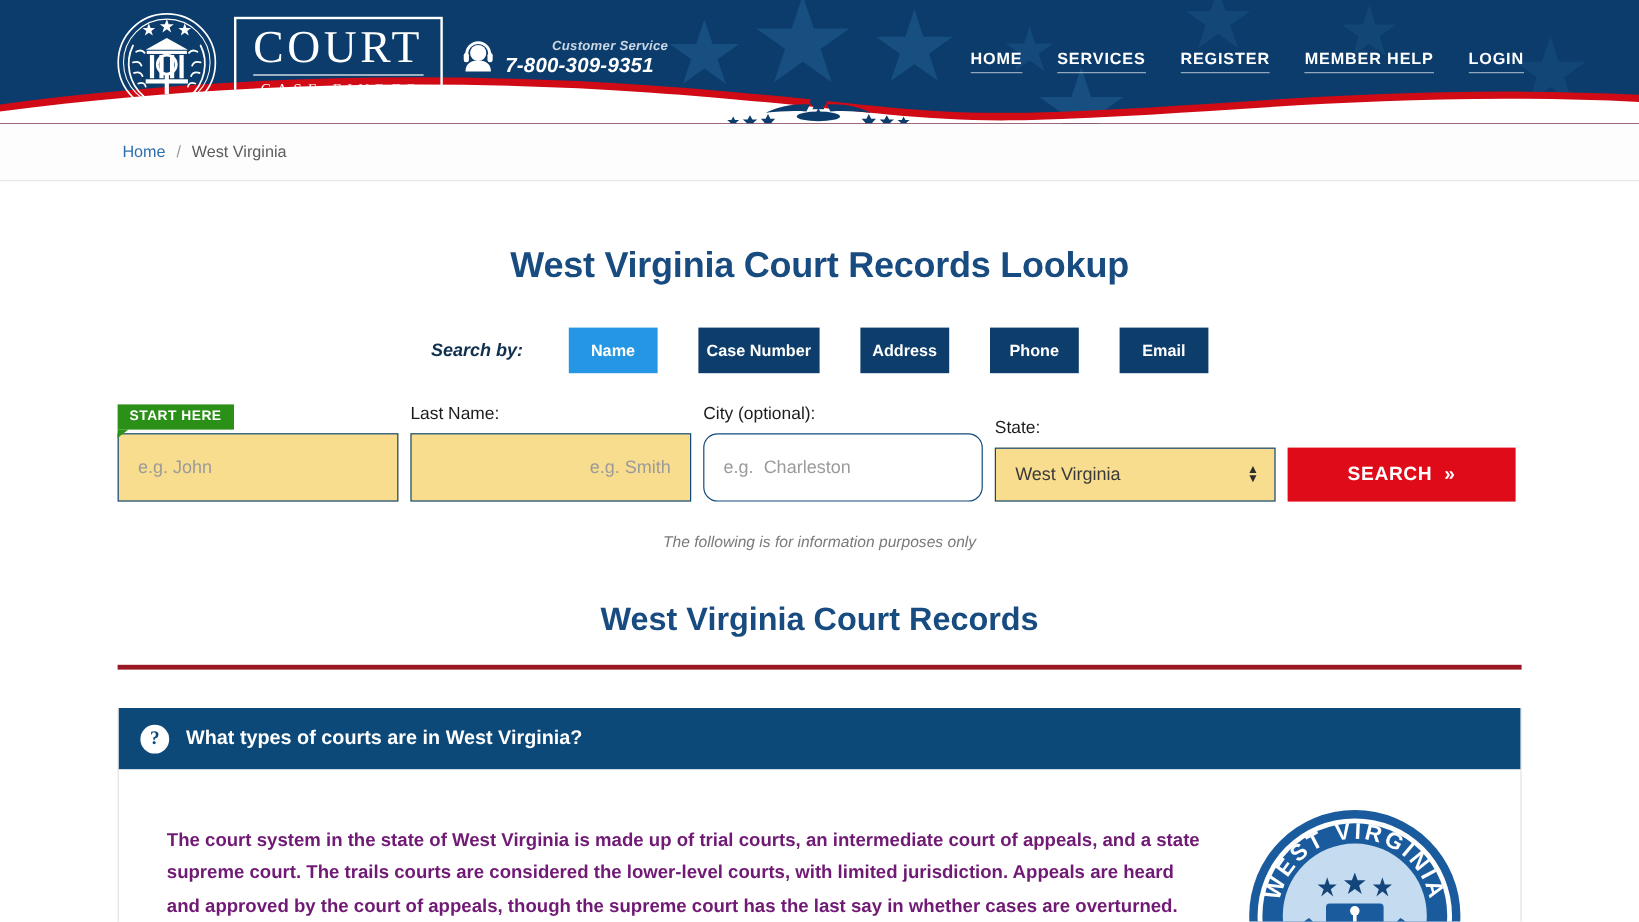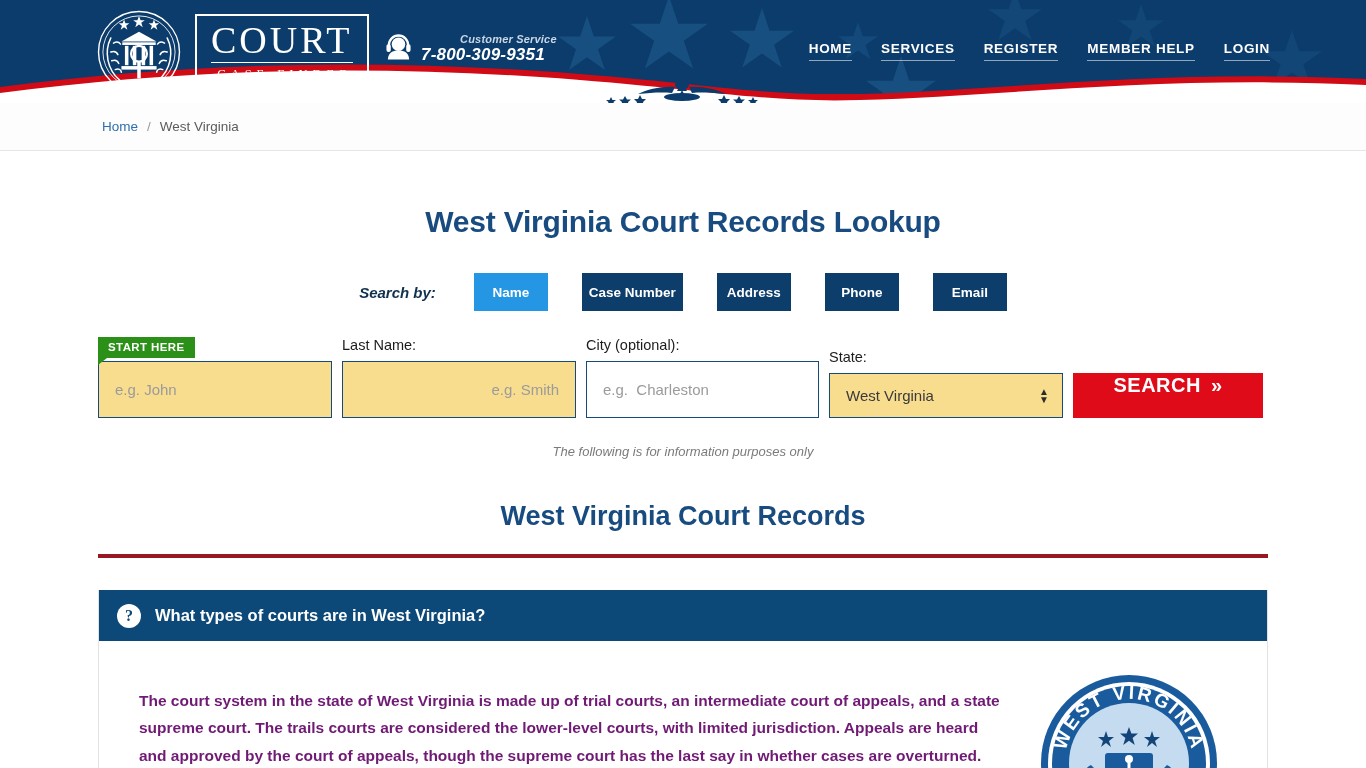--- a/index.html
+++ b/index.html
@@ -145,21 +145,21 @@
     margin-bottom: 8px;
   }
   .fld-input {
     height: 57px; border: 1.6px solid #134c7c;
     background: #f8dd8f; color: #8a8a8a;
     font-size: 15px; padding: 0 16px;
     font-family: "Liberation Sans", sans-serif;
     outline: none;
   }
   .fld-input::placeholder { color: #9b9b9b; }
-  .fld-input.plain { background: #ffffff; }
+  .fld-input.plain { background: #ffffff; border-radius: 12px; }
   .w-first  { width: 234px; }
   .w-last   { width: 234px; text-align: right; }
   .w-city   { width: 233px; }
   .gap-a { margin-right: 10px; }
   .select-wrap { position: relative; }
   .select-wrap select {
     -webkit-appearance: none; appearance: none;
     width: 234px; height: 45px;
     border: 1.6px solid #134c7c; background: #f8dd8f;
     color: #3a3a3a; font-size: 15px; padding: 0 16px;
@@ -168,22 +168,22 @@
   }
   .select-arrows {
     position: absolute; right: 14px; top: 50%;
     transform: translateY(-50%); pointer-events: none;
     color: #2b2b2b; font-size: 10px; line-height: 8px; text-align: center;
   }
   .search-btn {
     height: 45px; width: 190px; margin-left: 10px;
     background: #e00b18; color: #ffffff;
     border: none; cursor: pointer;
-    font-size: 20px; font-weight: bold; letter-spacing: .5px;
-    display: inline-flex; justify-content: center; gap: 10px;
+    font-size: 16px; font-weight: bold; letter-spacing: .5px;
+    display: inline-flex; align-items: center; justify-content: center; gap: 10px;
     font-family: "Liberation Sans", sans-serif;
   }
   .disclaimer {
     text-align: center; color: #7a7a7a;
     font-size: 13px; font-style: italic; margin-top: 26px;
   }
 
   .section-title {
     text-align: center; color: #184b7f;
     font-size: 27px; font-weight: bold; margin-top: 42px;

